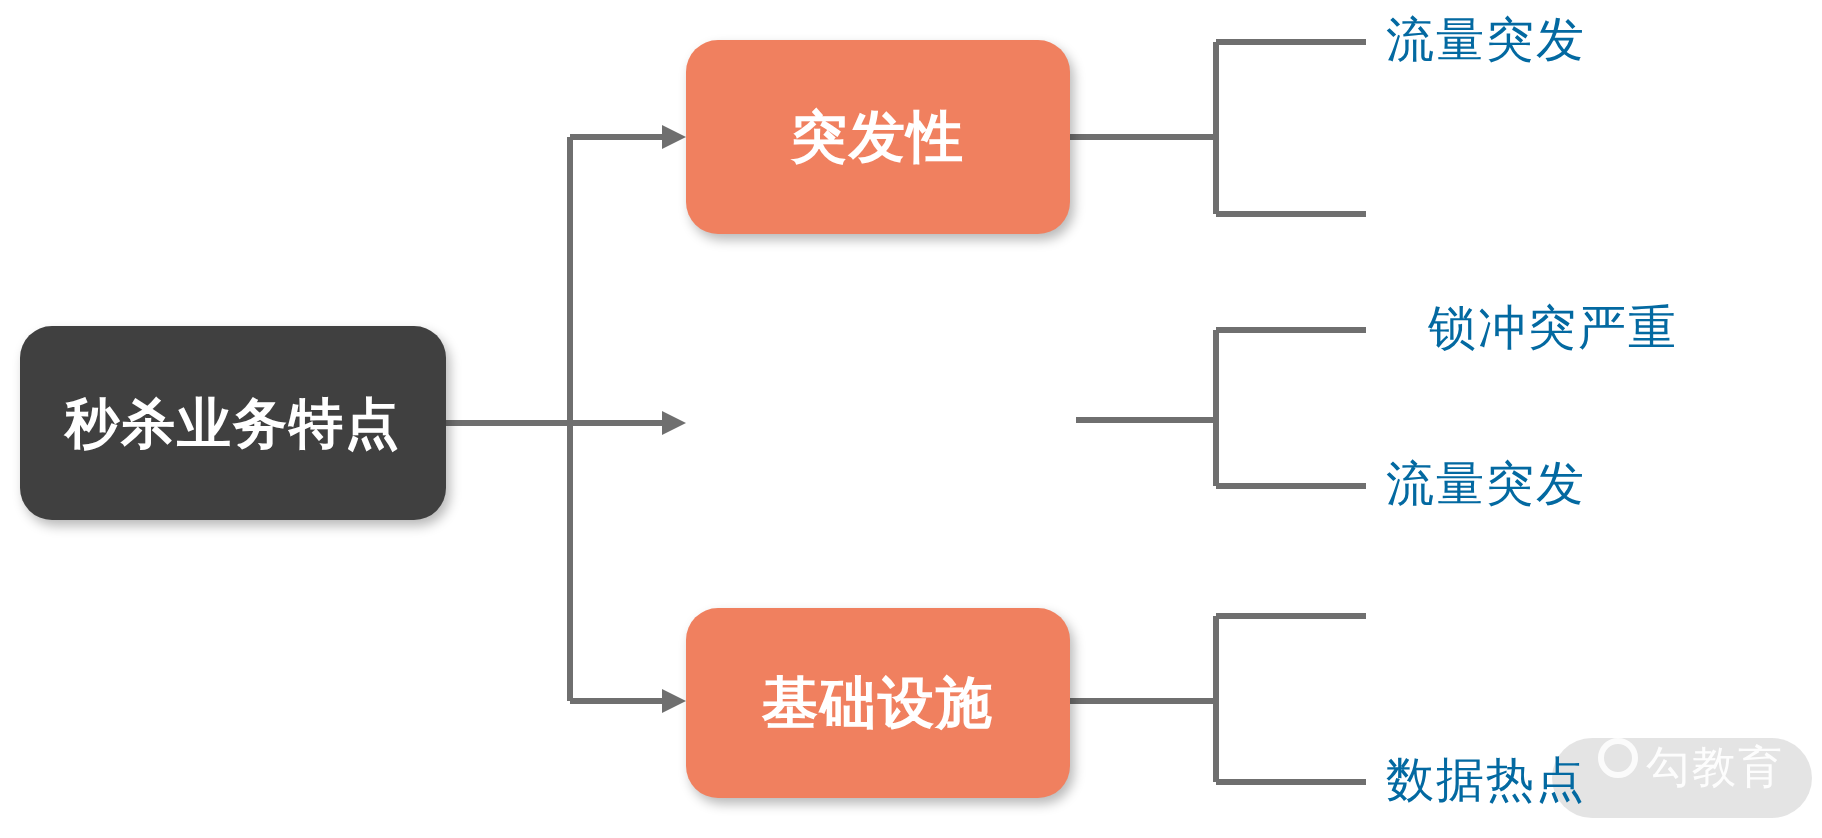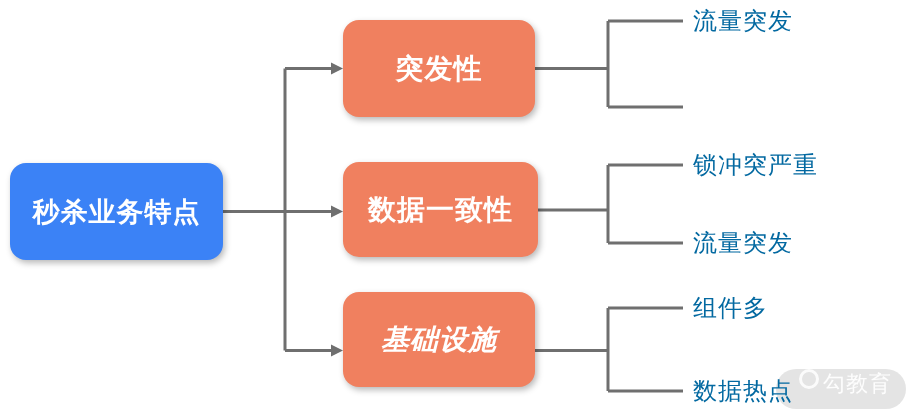--- a/index.html
+++ b/index.html
@@ -31,45 +31,45 @@
     color: #ffffff;
     font-weight: bold;
     box-shadow: 2px 3px 6px rgba(0,0,0,0.28);
     letter-spacing: 1px;
   }
   .node.root {
     left: 10px;
     top: 163px;
     width: 213px;
     height: 97px;
-    background: #3b82f6;
+    background: #404040;
     font-size: 27px;
   }
   .node.branch {
     background: #F0805F;
     font-size: 28px;
   }
   .node.branch-1 { left: 343px; top: 20px;  width: 192px; height: 97px; }
   .node.branch-2 { left: 343px; top: 162px; width: 195px; height: 95px; }
-  .node.branch-3 { left: 343px; top: 292px; width: 192px; height: 95px; font-style: italic; }
+  .node.branch-3 { left: 343px; top: 304px; width: 192px; height: 95px; }
   .leaf {
     position: absolute;
     left: 693px;
     z-index: 3;
     height: 32px;
     line-height: 32px;
     font-size: 24px;
     font-weight: 500;
     color: #0369a1;
     white-space: nowrap;
     letter-spacing: 1px;
   }
   .leaf-1 { top: 5px;   }
   .leaf-2 { top: 91px;  }
-  .leaf-3 { top: 149px; }
+  .leaf-3 { top: 149px; margin-left: 21px; }
   .leaf-4 { top: 227px; }
   .leaf-5 { top: 292px; }
   .leaf-6 { top: 375px; }
   .watermark {
     position: absolute;
     left: 776px;
     top: 369px;
     width: 130px;
     height: 40px;
     z-index: 2;
@@ -137,26 +137,22 @@
     <span>勾教育</span>
   </div>
 
   <div class="node root">
     <span>秒杀业务特点</span>
   </div>
 
   <div class="node branch branch-1">
     <span>突发性</span>
   </div>
-  <div class="node branch branch-2">
-    <span>数据一致性</span>
-  </div>
   <div class="node branch branch-3">
     <span>基础设施</span>
   </div>
 
   <div class="leaf leaf-1">流量突发</div>
   <div class="leaf leaf-3">锁冲突严重</div>
   <div class="leaf leaf-4">流量突发</div>
-  <div class="leaf leaf-5">组件多</div>
   <div class="leaf leaf-6">数据热点</div>
 
 </div>
 
 </body></html>

